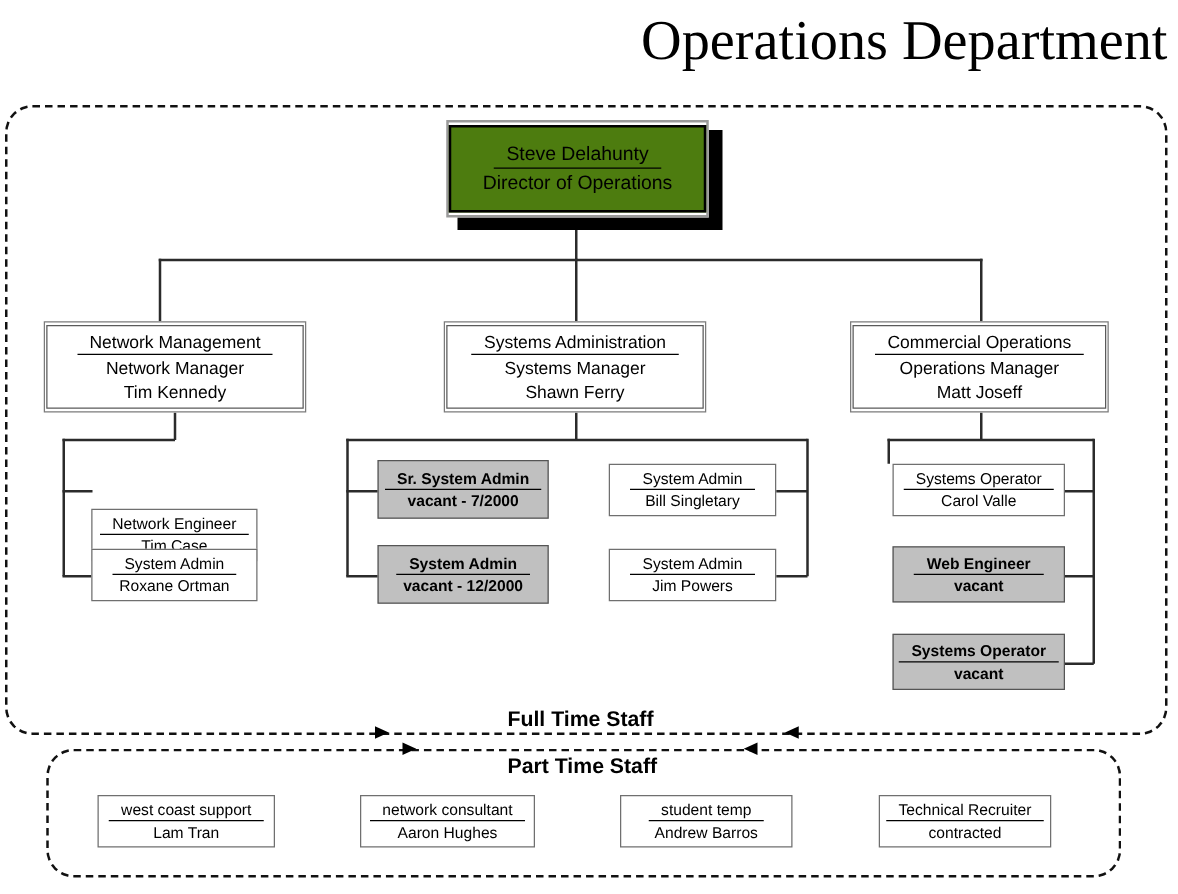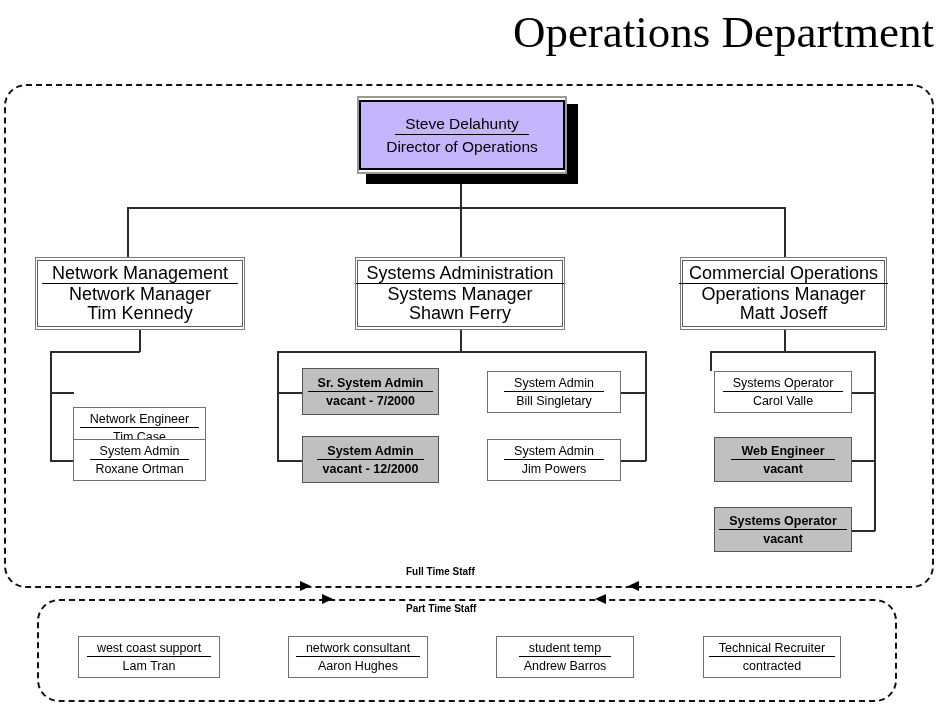--- a/index.html
+++ b/index.html
@@ -75,34 +75,34 @@
     line-height: 21px;
   }
   .node-root .inner {
     border: 2px solid #000;
     width: 100%;
     height: 100%;
     display: flex;
     flex-direction: column;
     justify-content: center;
     align-items: center;
-    background: #c4b5fd;
+    background: #4d7c0f;
   }
   .node-root .ttl { border-bottom-width: 1.6px; }
   .shadow {
     position: absolute;
     background: #000;
     z-index: 4;
   }
 
   
   .node-l2 {
     border: 1.5px solid #7b7b7b;
     padding: 2px;
-    font-size: 18px;
+    font-size: 14px;
     line-height: 18.5px;
   }
   .node-l2 .inner {
     border: 1.2px solid #5a5a5a;
     width: 100%;
     height: 100%;
     display: flex;
     flex-direction: column;
     justify-content: center;
     align-items: center;
@@ -128,21 +128,21 @@
     position: absolute;
     background: #2b2b2b;
     z-index: 1;
   }
   .ln-h { height: 1.5px; }
   .ln-v { width: 1.5px; }
 
   
   .staff-label {
     position: absolute;
-    font-size: 10px;
+    font-size: 17px;
     font-weight: bold;
     white-space: nowrap;
     z-index: 6;
   }
 
   
   .arrow {
     position: absolute;
     width: 0; height: 0;
     z-index: 7;

